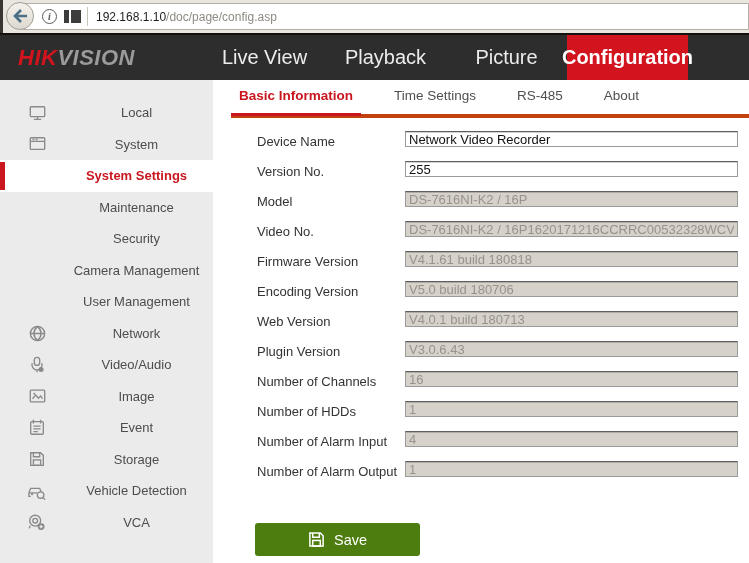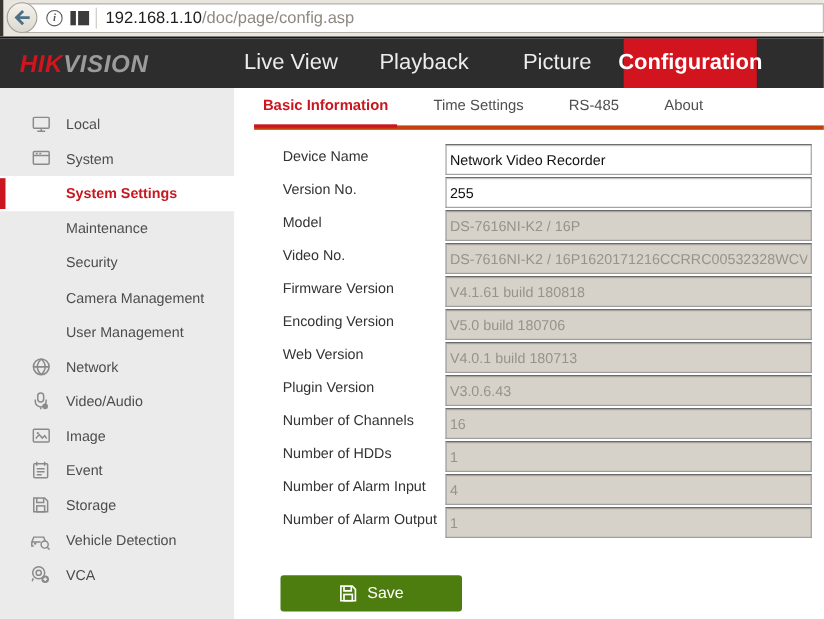--- a/index.html
+++ b/index.html
@@ -15,56 +15,56 @@
               display:flex; align-items:center; justify-content:center; }
   .back-btn svg { display:block; }
   .url-icons { display:flex; align-items:center; margin-left:20px; gap:7px; }
   .info-icon { width:15px; height:15px; border:1.5px solid #5a5a5a; border-radius:50%; color:#5a5a5a;
                font-size:10px; font-weight:bold; display:flex; align-items:center; justify-content:center;
                font-family:"Liberation Serif",serif; font-style:italic; }
   .site-icon { width:17px; height:13px; position:relative; }
   .site-icon:before { content:""; position:absolute; left:0; top:0; width:5px; height:13px; background:#3c3c3c; }
   .site-icon:after  { content:""; position:absolute; left:7px; top:0; width:10px; height:13px; background:#3c3c3c; }
   .url-sep { width:1px; height:19px; background:#c9c5bd; margin:0 8px 0 6px; }
-  .url-text { font-size:15px; color:#8e8a82; white-space:nowrap; }
+  .url-text { font-size:12px; color:#8e8a82; white-space:nowrap; }
   .url-text b { color:#1d1d1d; font-weight:normal; }
   .chrome-strip { height:2px; background:#15110e; }
 
   
   .header { height:45px; background:#2d2d2d; display:flex; align-items:stretch; }
   .logo { width:204px; display:flex; align-items:center; padding-left:18px;
           font-style:italic; font-weight:bold; font-size:22px; letter-spacing:.5px; }
   .logo .hik { color:#d2141e; } .logo .vision { color:#9b9b9b; }
   .top-nav { display:flex; }
   .nav-item { width:121px; display:flex; align-items:center; justify-content:center;
               color:#ececec; font-size:20px; cursor:pointer; }
   .nav-item.active { background:#d2141e; font-weight:bold; color:#fff; }
 
   
   .content { display:flex; height:483px; }
   .sidebar { width:213px; background:#ebebeb; padding-top:17px; flex-shrink:0; }
   .side-item { position:relative; height:31.5px; display:flex; align-items:center; cursor:pointer;
-               color:#4d4d4d; font-size:13px; }
+               color:#4d4d4d; font-size:13px;justify-content:center; }
   .side-item .sel-bar { display:none; }
   .side-item.selected { background:#fff; color:#c9161f; font-weight:bold; }
   .side-item.selected .sel-bar { display:block; position:absolute; left:0; top:2px; bottom:2px; width:5px; background:#c9161f; }
   .side-icon { position:absolute; left:27px; width:20px; height:20px; display:flex; align-items:center; justify-content:center; }
   .side-icon svg { stroke:#8a8a8a; fill:none; stroke-width:1.5; }
   .side-label { margin-left:60px; }
 
   .main { flex:1; background:#fff; }
   .tabs { display:flex; margin-left:18px; height:38px; align-items:flex-end; border-bottom:4px solid #c2410c; }
   .tab { padding:0 8px 10px 8px; margin-right:25px; font-size:13.5px; color:#4f4f4f; cursor:pointer;
          border-bottom:3px solid transparent; margin-bottom:-2px; }
   .tab.active { color:#c9161f; font-weight:bold; border-bottom-color:#c9161f; }
 
   .form-area { margin-top:13px; }
   .form-row { height:30px; display:flex; align-items:flex-start; padding-left:44px; }
   .form-row label { width:148px; font-size:13px; color:#333; padding-top:3px; }
-  .form-row input { width:333px; height:28px; font-size:13px; padding:0 3px;
+  .form-row input { width:333px; height:16px; font-size:13px; padding:0 3px;
                     font-family:"Liberation Sans","DejaVu Sans",sans-serif;
                     border:1px solid #9a9a9a; border-top-color:#5f5f5f;
                     box-shadow:inset 0 1px 0 rgba(0,0,0,.18); background:#fff; color:#111; outline:none; }
   .form-row input.disabled { background:#d6d2ca; color:#97938b; }
 
   .save-btn { margin:32px 0 0 42px; width:165px; height:33px; background:#4d7c0f; border:none; border-radius:3px;
               color:#fff; font-size:14.5px; display:flex; align-items:center; justify-content:center; gap:9px;
               cursor:pointer; font-family:"Liberation Sans",sans-serif; }
   .save-btn svg { stroke:#fff; fill:none; stroke-width:1.6; }
 </style>

